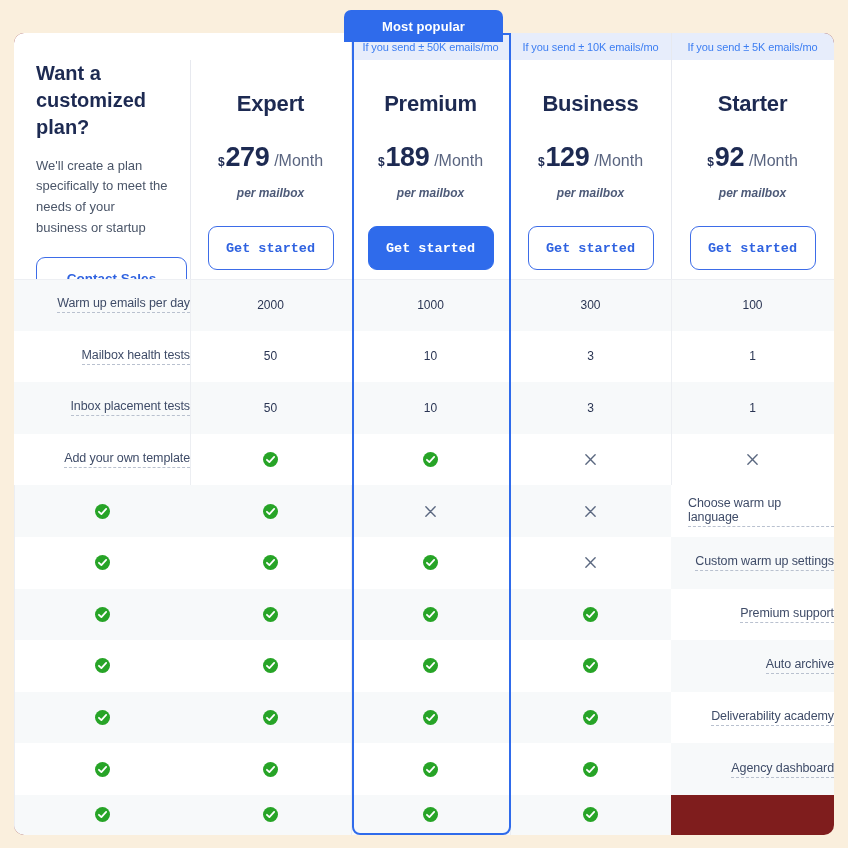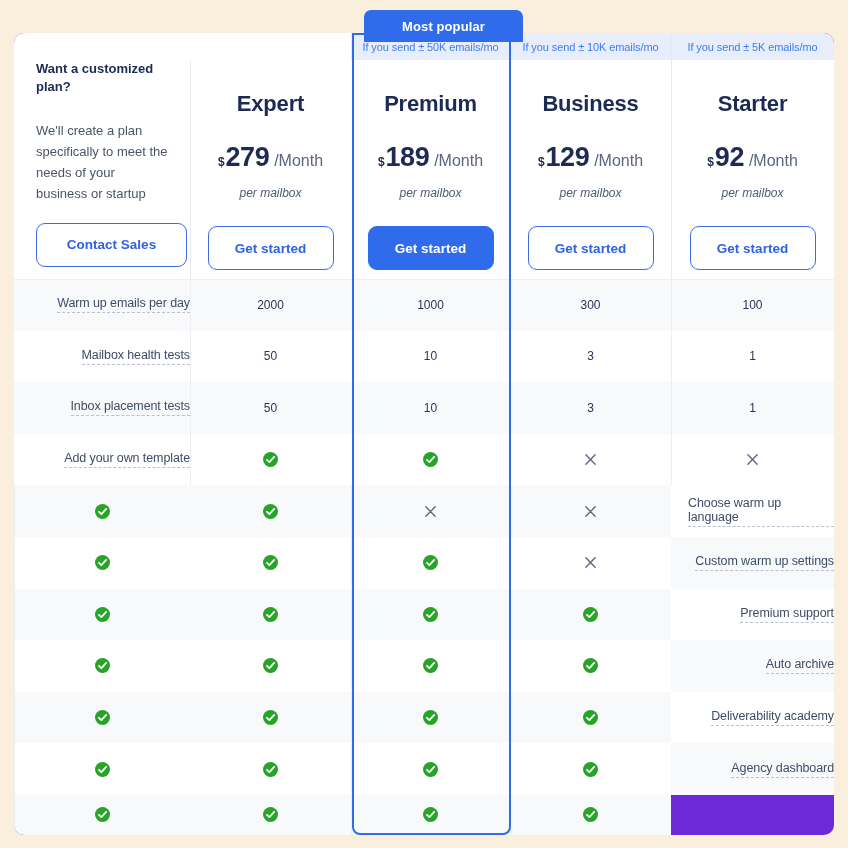--- a/index.html
+++ b/index.html
@@ -14,21 +14,21 @@
 
   .pricing-wrap {
     position: relative;
     width: 848px;
     height: 848px;
   }
 
   
   .badge {
     position: absolute;
-    left: 364px;
+    left: 344px;
     top: 10px;
     width: 159px;
     height: 32px;
     background: #2f6beb;
     border-radius: 7px 7px 0 0;
     color: #ffffff;
     font-size: 13px;
     font-weight: bold;
     display: flex;
     align-items: center;
@@ -37,21 +37,21 @@
     z-index: 6;
   }
 
   
   .card {
     position: absolute;
     left: 14px;
     top: 33px;
     width: 820px;
     height: 802px;
-    background: #6d28d9;
+    background: #7f1d1d;
     border-radius: 10px;
     overflow: hidden;
     z-index: 2;
   }
 
   
   .grid {
     position: absolute;
     inset: 0;
     display: grid;
@@ -78,25 +78,25 @@
 
   
   .promo {
     grid-row: 1 / span 2;
     grid-column: 1;
     display: block;
     padding: 27px 22px 0 22px;
     background: #ffffff;
   }
   .promo-title {
-    font-size: 13px;
+    font-size: 20px;
     font-weight: bold;
     color: #1d2a52;
     line-height: 1.36;
-    margin-bottom: 26px;
+    margin-bottom: 14px;
   }
   .promo-text {
     font-size: 13px;
     color: #4a5568;
     line-height: 1.6;
     margin-bottom: 18px;
   }
 
   
   .plan-head {
@@ -133,21 +133,21 @@
   }
   .period {
     font-size: 16px;
     color: #5a6580;
     margin-left: 5px;
     margin-bottom: 2px;
   }
   .per-mailbox {
     font-size: 12px;
     font-style: italic;
-    font-weight: normal;
+    font-weight: bold;
     color: #4d5a78;
     margin-top: 15px;
   }
 
   
   .btn {
     display: flex;
     align-items: center;
     justify-content: center;
     font-size: 13.5px;
@@ -167,20 +167,21 @@
     border: 1.6px solid #2f6beb;
   }
   .btn-contact {
     width: 151px;
     height: 44px;
   }
   .btn-plan {
     width: 126px;
     height: 44px;
     margin-top: 26px;
+    font-family: Liberation Mono, monospace;
   }
 
   
   .feat {
     justify-content: flex-end;
     padding-left: 17px;
     font-size: 12.5px;
     color: #3f4c68;
     letter-spacing: -.1px;
   }

